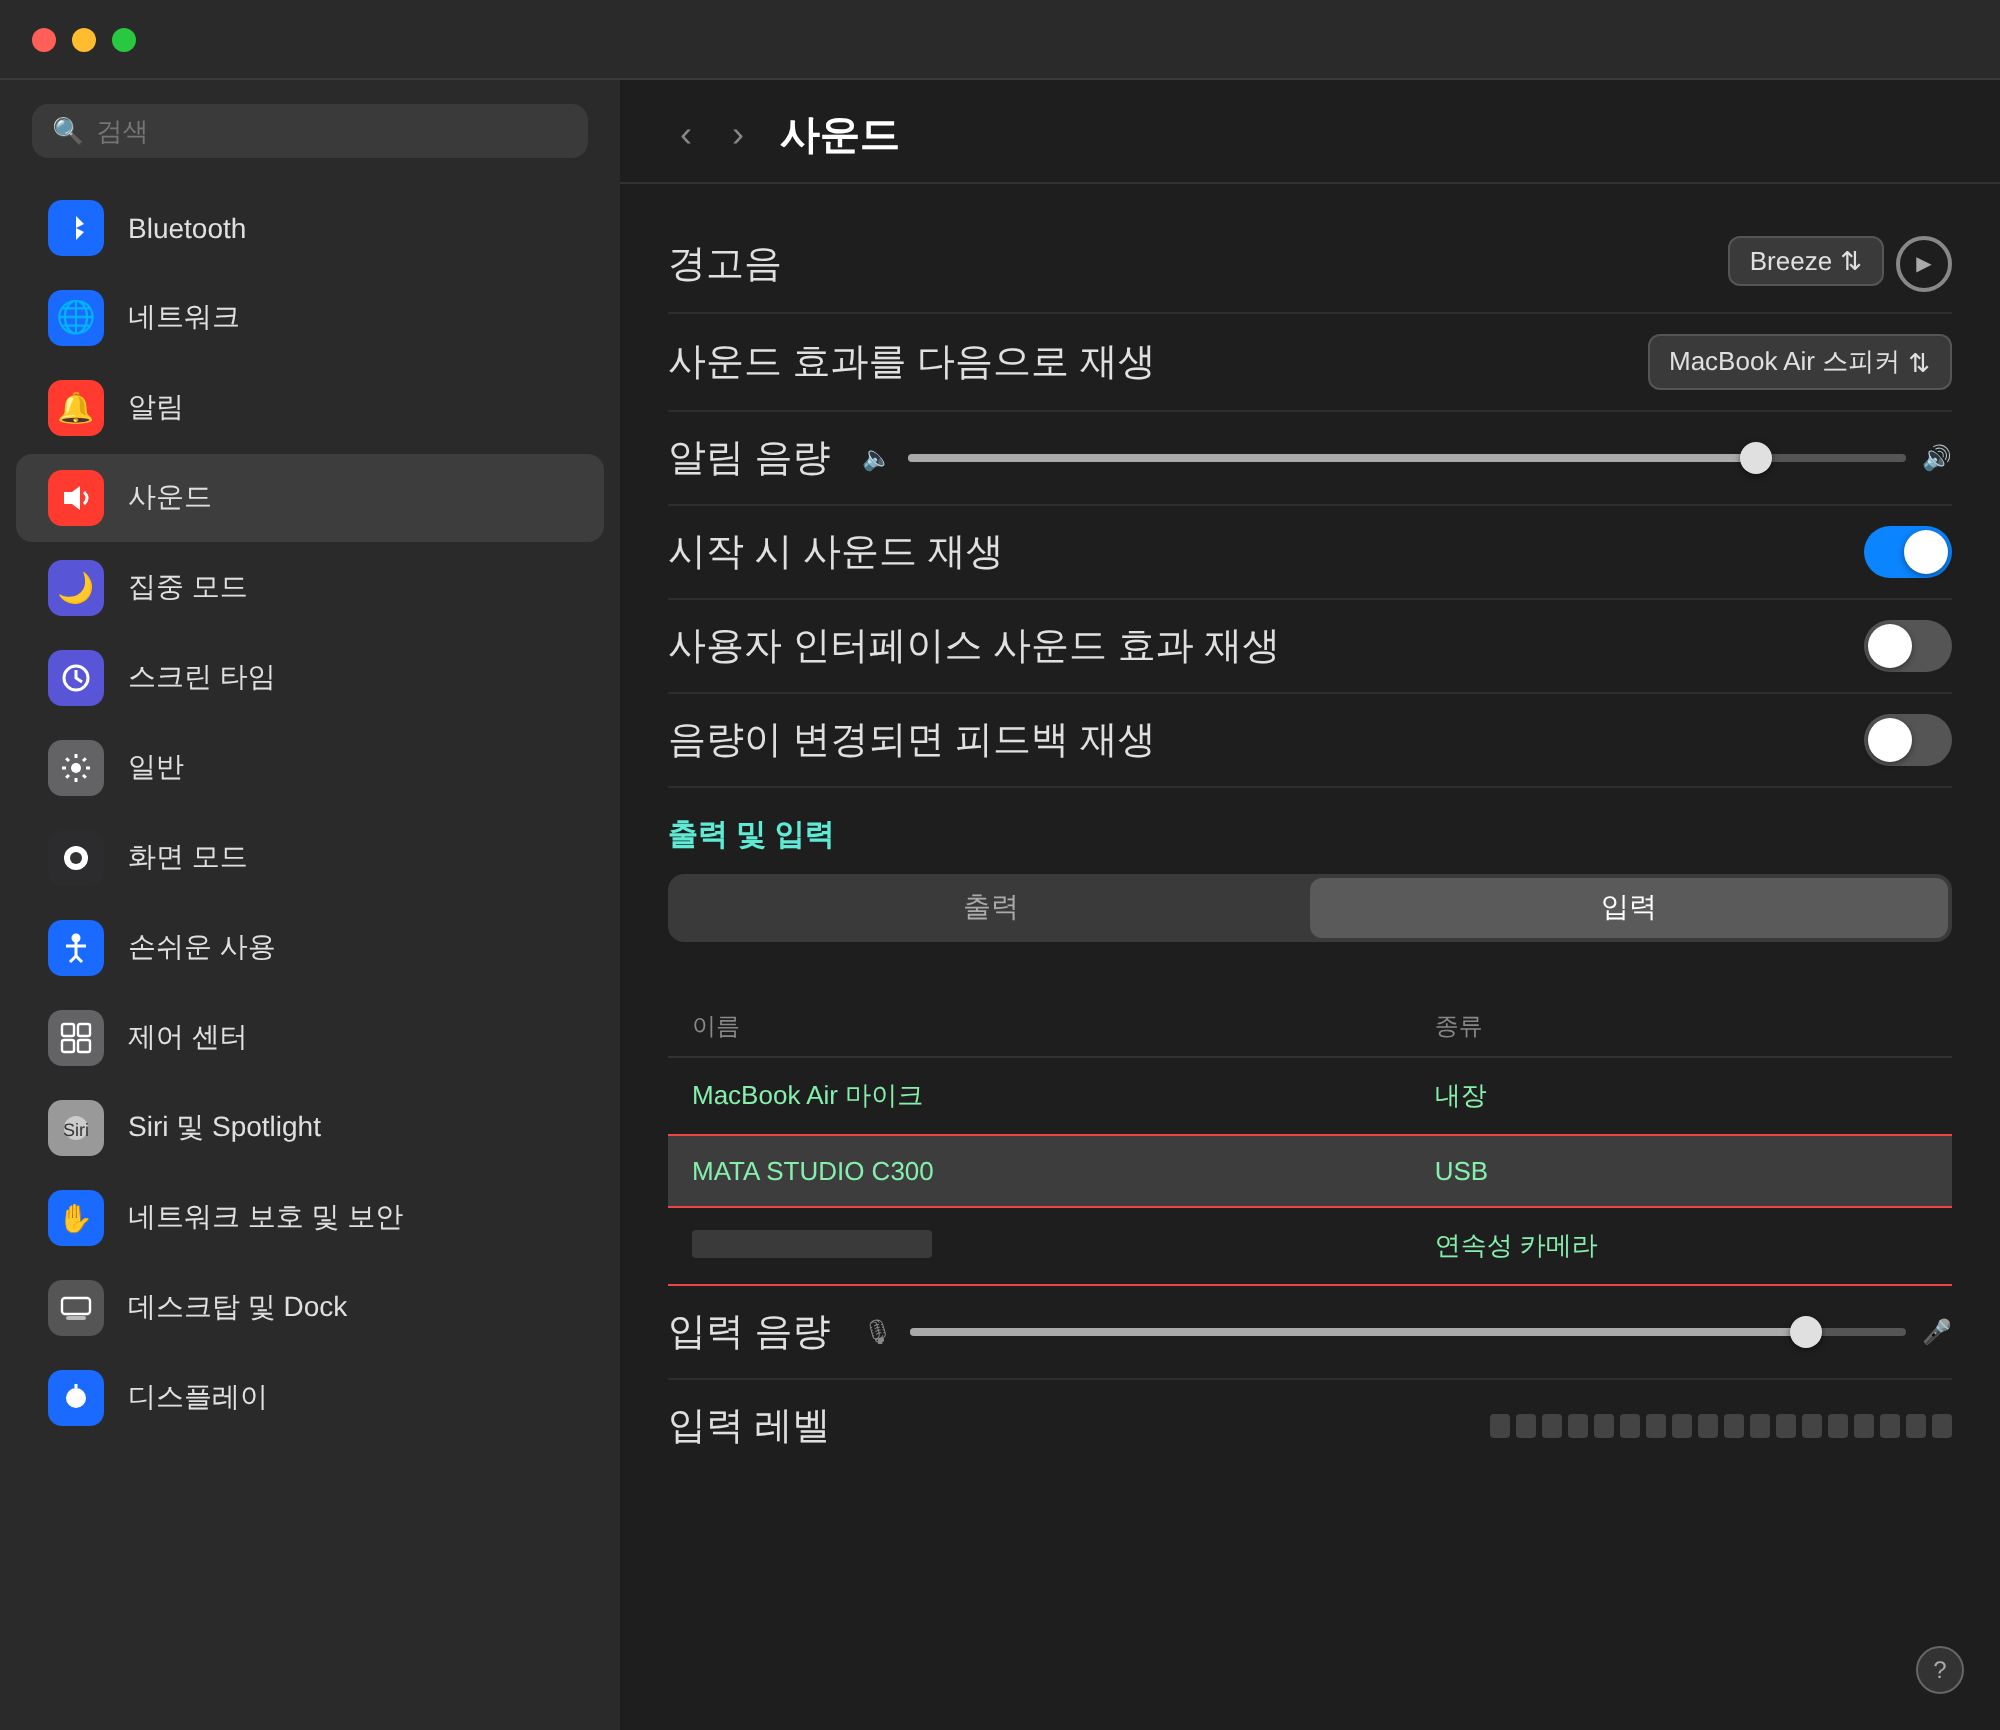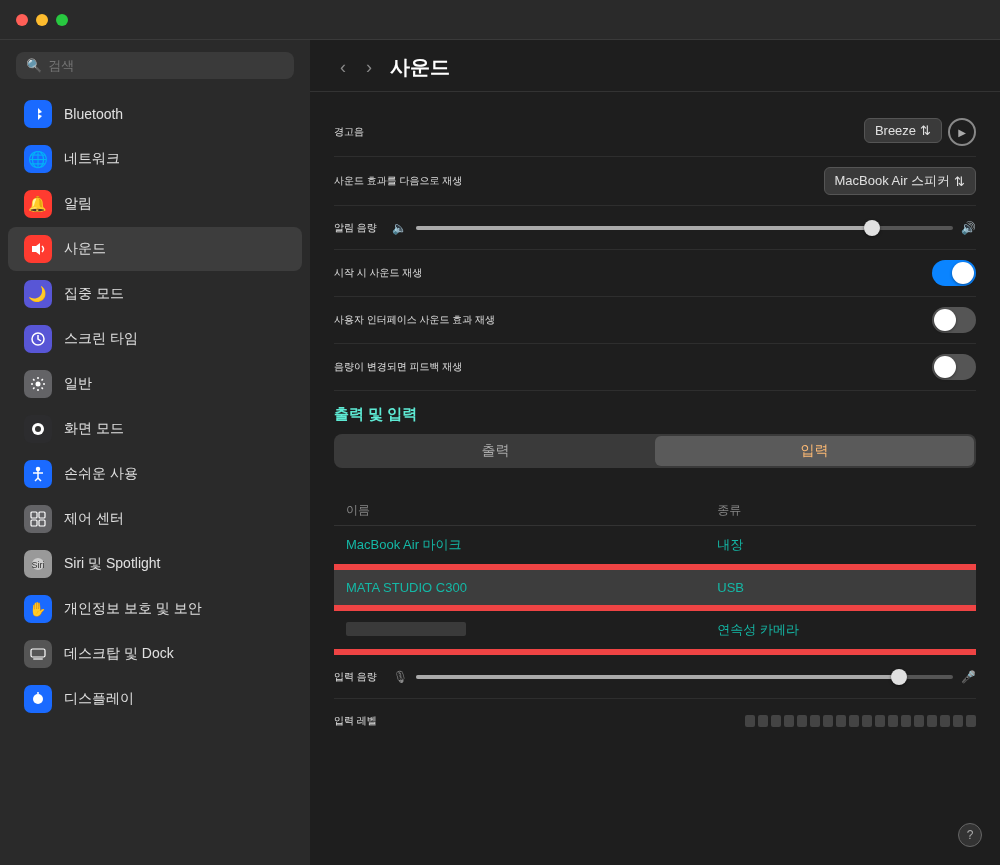--- a/index.html
+++ b/index.html
@@ -127,21 +127,21 @@
     .settings-row {
       display: flex;
       align-items: center;
       justify-content: space-between;
       padding: 10px 0;
       border-bottom: 1px solid #2e2e2e;
       min-height: 44px;
     }
     .settings-row:last-child { border-bottom: none; }
     .settings-label {
-      font-size: 10px;
+      font-size: 19px;
       color: #e0e0e0;
     }
     .settings-value {
       font-size: 13px;
       color: #aaa;
       display: flex;
       align-items: flex-start;
       gap: 6px;
     }
 
@@ -232,37 +232,37 @@
     .tab-btn {
       flex: 1;
       padding: 6px 12px;
       border-radius: 6px;
       border: none;
       cursor: pointer;
       font-size: 14px;
       transition: background 0.15s;
     }
     .tab-btn.inactive { background: transparent; color: #aaa; }
-    .tab-btn.active { background: #5a5a5a; color: #fdba74; }
+    .tab-btn.active { background: #5a5a5a; color: #ffffff; }
 
     
     .io-table { width: 100%; border-collapse: collapse; }
     .io-table th {
       text-align: left;
       font-size: 12px;
       font-weight: 500;
       color: #888;
       padding: 6px 12px;
       border-bottom: 1px solid #333;
     }
     .io-table td {
       font-size: 13px;
-      color: #14b8a6;
+      color: #86efac;
       padding: 10px 12px;
-      border-bottom: 6px solid #ef4444;
+      border-bottom: 1px solid #ef4444;
     }
     .io-table tr.selected td { background: #3d3d3d; }
 
     
     .level-bars {
       display: flex;
       gap: 3px;
       align-items: flex-end;
     }
     .level-bar {
@@ -409,21 +409,21 @@
           <div class="sidebar-item-icon" style="background: rgb(153, 153, 153); justify-content: center;">
             <svg width="16" height="16" viewBox="0 0 16 16">
               <circle cx="8" cy="8" r="6" fill="#ccc"></circle>
               <text x="8" y="12" text-anchor="middle" font-size="9" fill="#333">Siri</text>
             </svg>
           </div>
           <span class="sidebar-item-label">Siri 및 Spotlight</span>
         </div>
         <div class="sidebar-item">
           <div class="sidebar-item-icon" style="background: rgb(26, 106, 255); font-size: 14px;">✋</div>
-          <span class="sidebar-item-label">개인정보 보호 및 보안</span>
+          <span class="sidebar-item-label">네트워크 보호 및 보안</span>
         </div>
         <div class="sidebar-item">
           <div class="sidebar-item-icon" style="background: rgb(85, 85, 85);">
             <svg width="16" height="16" viewBox="0 0 16 16" fill="none">
               <rect x="1" y="3" width="14" height="8" rx="1.5" stroke="white" stroke-width="1.2"></rect>
               <rect x="3" y="12" width="10" height="2" rx="1" fill="white" opacity="0.6"></rect>
             </svg>
           </div>
           <span class="sidebar-item-label">데스크탑 및 Dock</span>
         </div>

